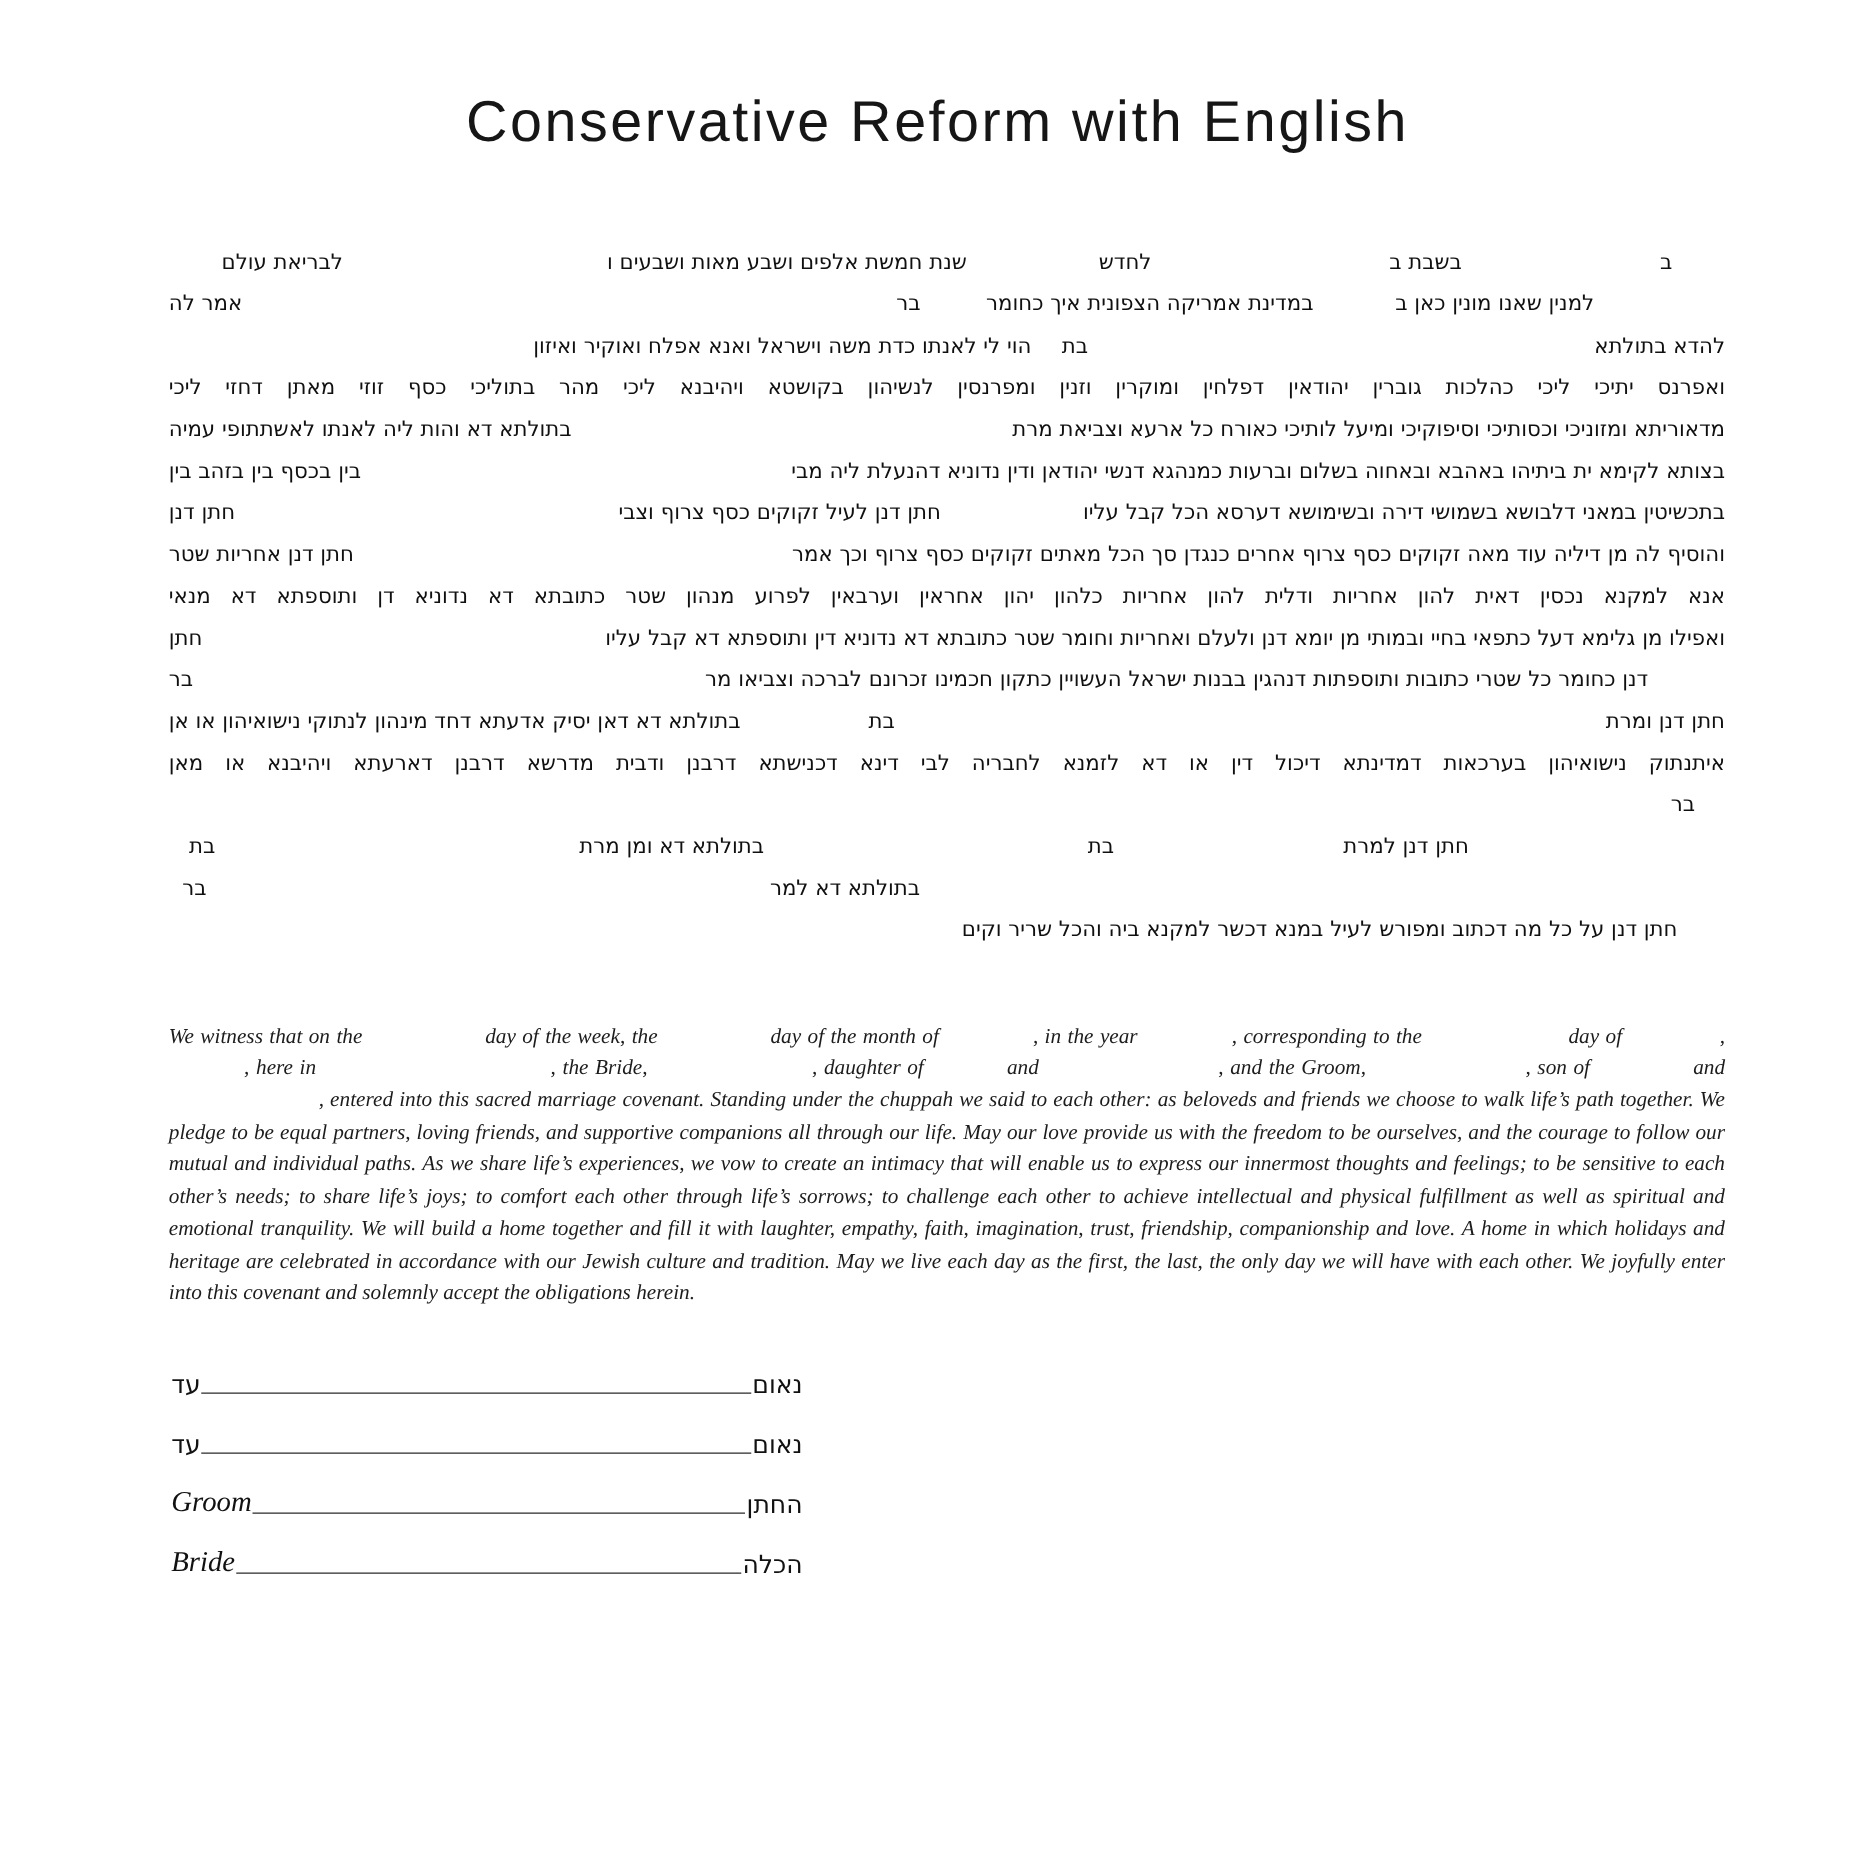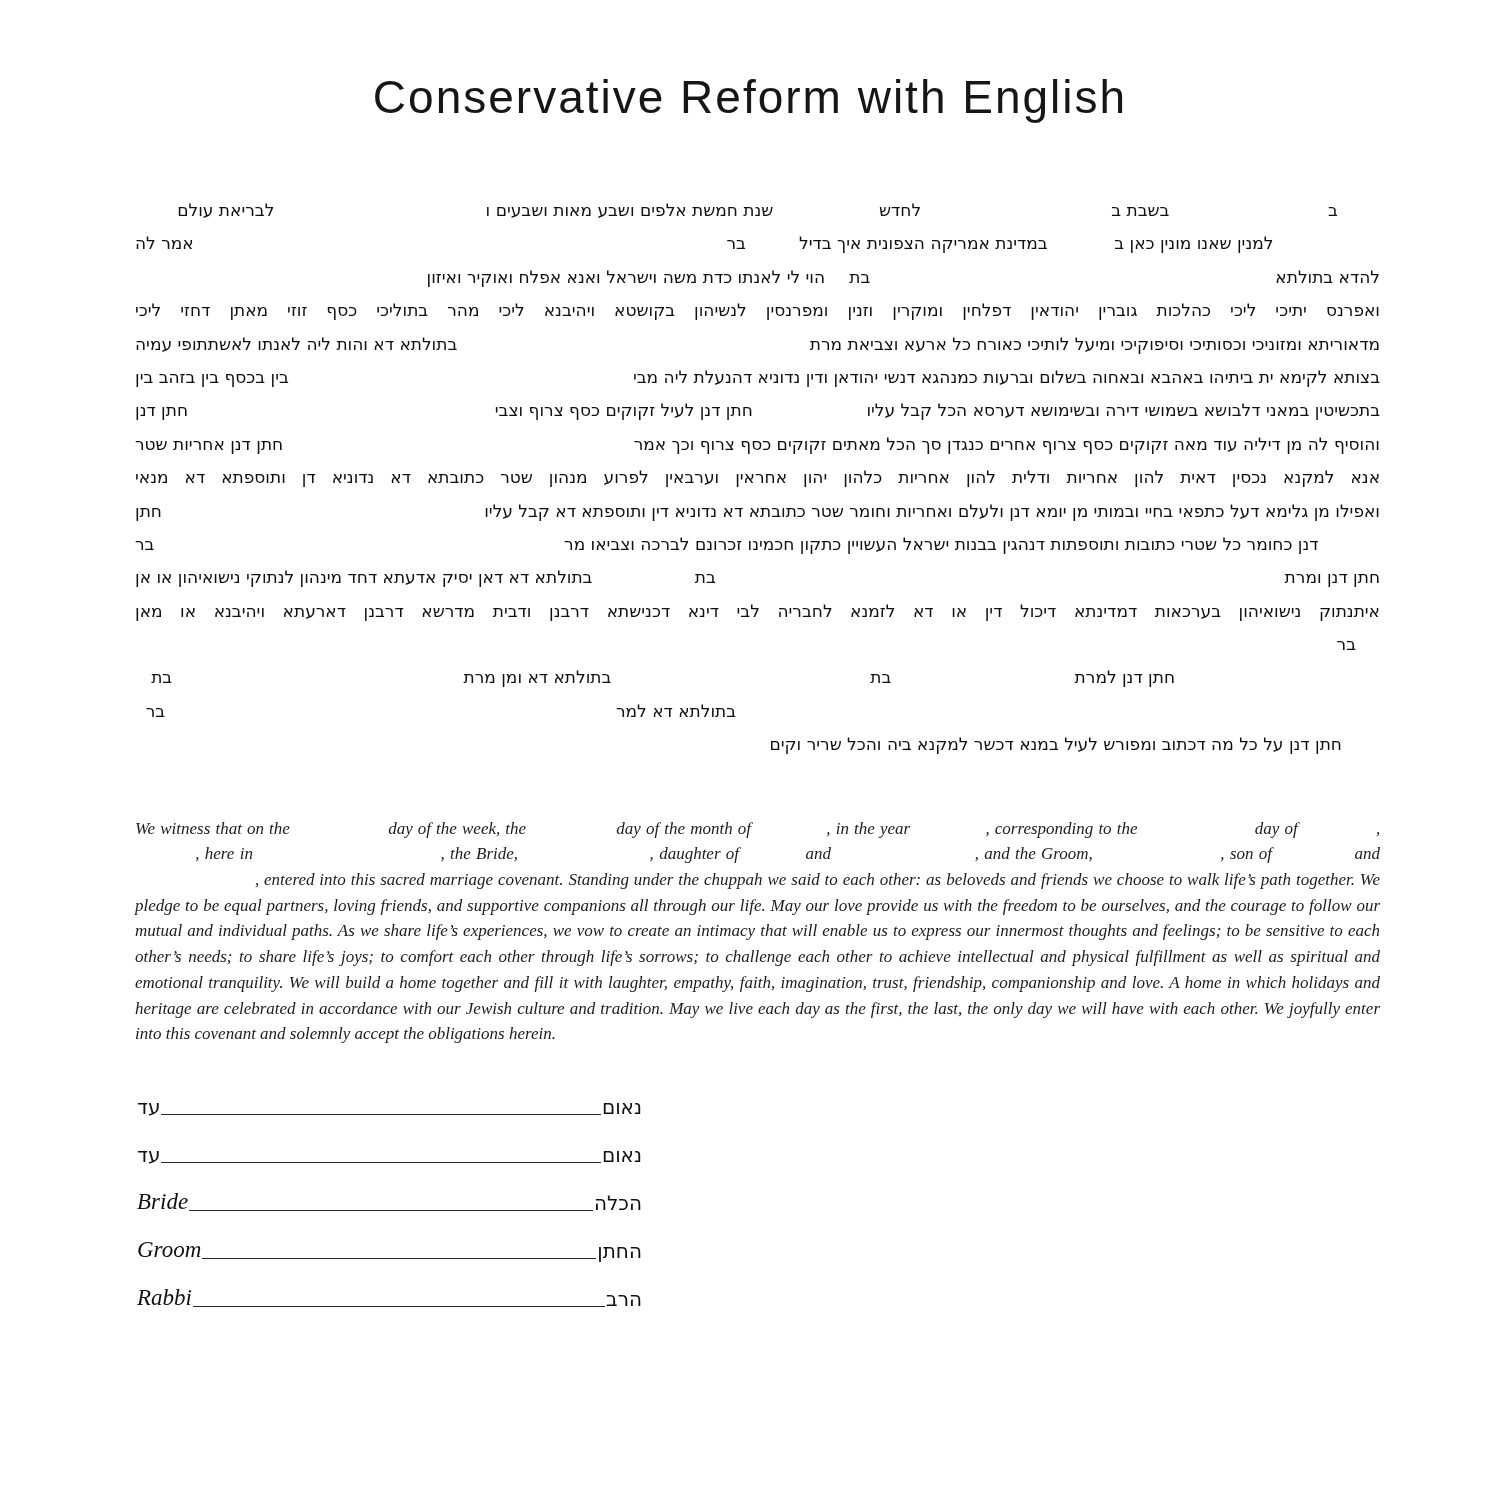--- a/index.html
+++ b/index.html
@@ -108,21 +108,21 @@
         <span class="g" style="flex: 1 1 0px;"></span>
         <span class="t">שנת חמשת אלפים ושבע מאות ושבעים ו</span>
         <span class="g" style="flex: 2 1 0px;"></span>
         <span class="t">לבריאת עולם</span>
         <span class="g" style="flex: 0.4 1 0px;"></span>
       </div>
       <div class="heb-line">
         <span class="g" style="flex: 0.8 1 0px;"></span>
         <span class="t">למנין שאנו מונין כאן ב</span>
         <span class="g" style="flex: 0.5 1 0px;"></span>
-        <span class="t">במדינת אמריקה הצפונית איך בדיל</span>
+        <span class="t">במדינת אמריקה הצפונית איך כחומר</span>
         <span class="g" style="flex: 0.4 1 0px;"></span>
         <span class="t">בר</span>
         <span class="g" style="flex: 4 1 0px;"></span>
         <span class="t">אמר לה</span>
       </div>
       <div class="heb-line">
         <span class="t">להדא בתולתא</span>
         <span class="g" style="flex: 2.5 1 0px;"></span>
         <span class="t">בת</span>
         <span class="g" style="flex: 0.15 1 0px;"></span>
@@ -212,29 +212,24 @@
       <div class="sig-row">
         <span class="sig-left he">עד</span>
         <span class="sig-line"></span>
         <span class="sig-right">נאום</span>
       </div>
       <div class="sig-row">
         <span class="sig-left he">עד</span>
         <span class="sig-line"></span>
         <span class="sig-right">נאום</span>
       </div>
+      <div class="sig-row extra-gap">
+        <span class="sig-left en">Groom</span>
+        <span class="sig-line"></span>
+        <span class="sig-right">החתן</span>
+      </div>
       <div class="sig-row">
         <span class="sig-left en">Bride</span>
         <span class="sig-line"></span>
         <span class="sig-right">הכלה</span>
       </div>
-      <div class="sig-row extra-gap">
-        <span class="sig-left en">Groom</span>
-        <span class="sig-line"></span>
-        <span class="sig-right">החתן</span>
-      </div>
-      <div class="sig-row">
-        <span class="sig-left en">Rabbi</span>
-        <span class="sig-line"></span>
-        <span class="sig-right">הרב</span>
-      </div>
     </div>
 </div>
 
 </body></html>

